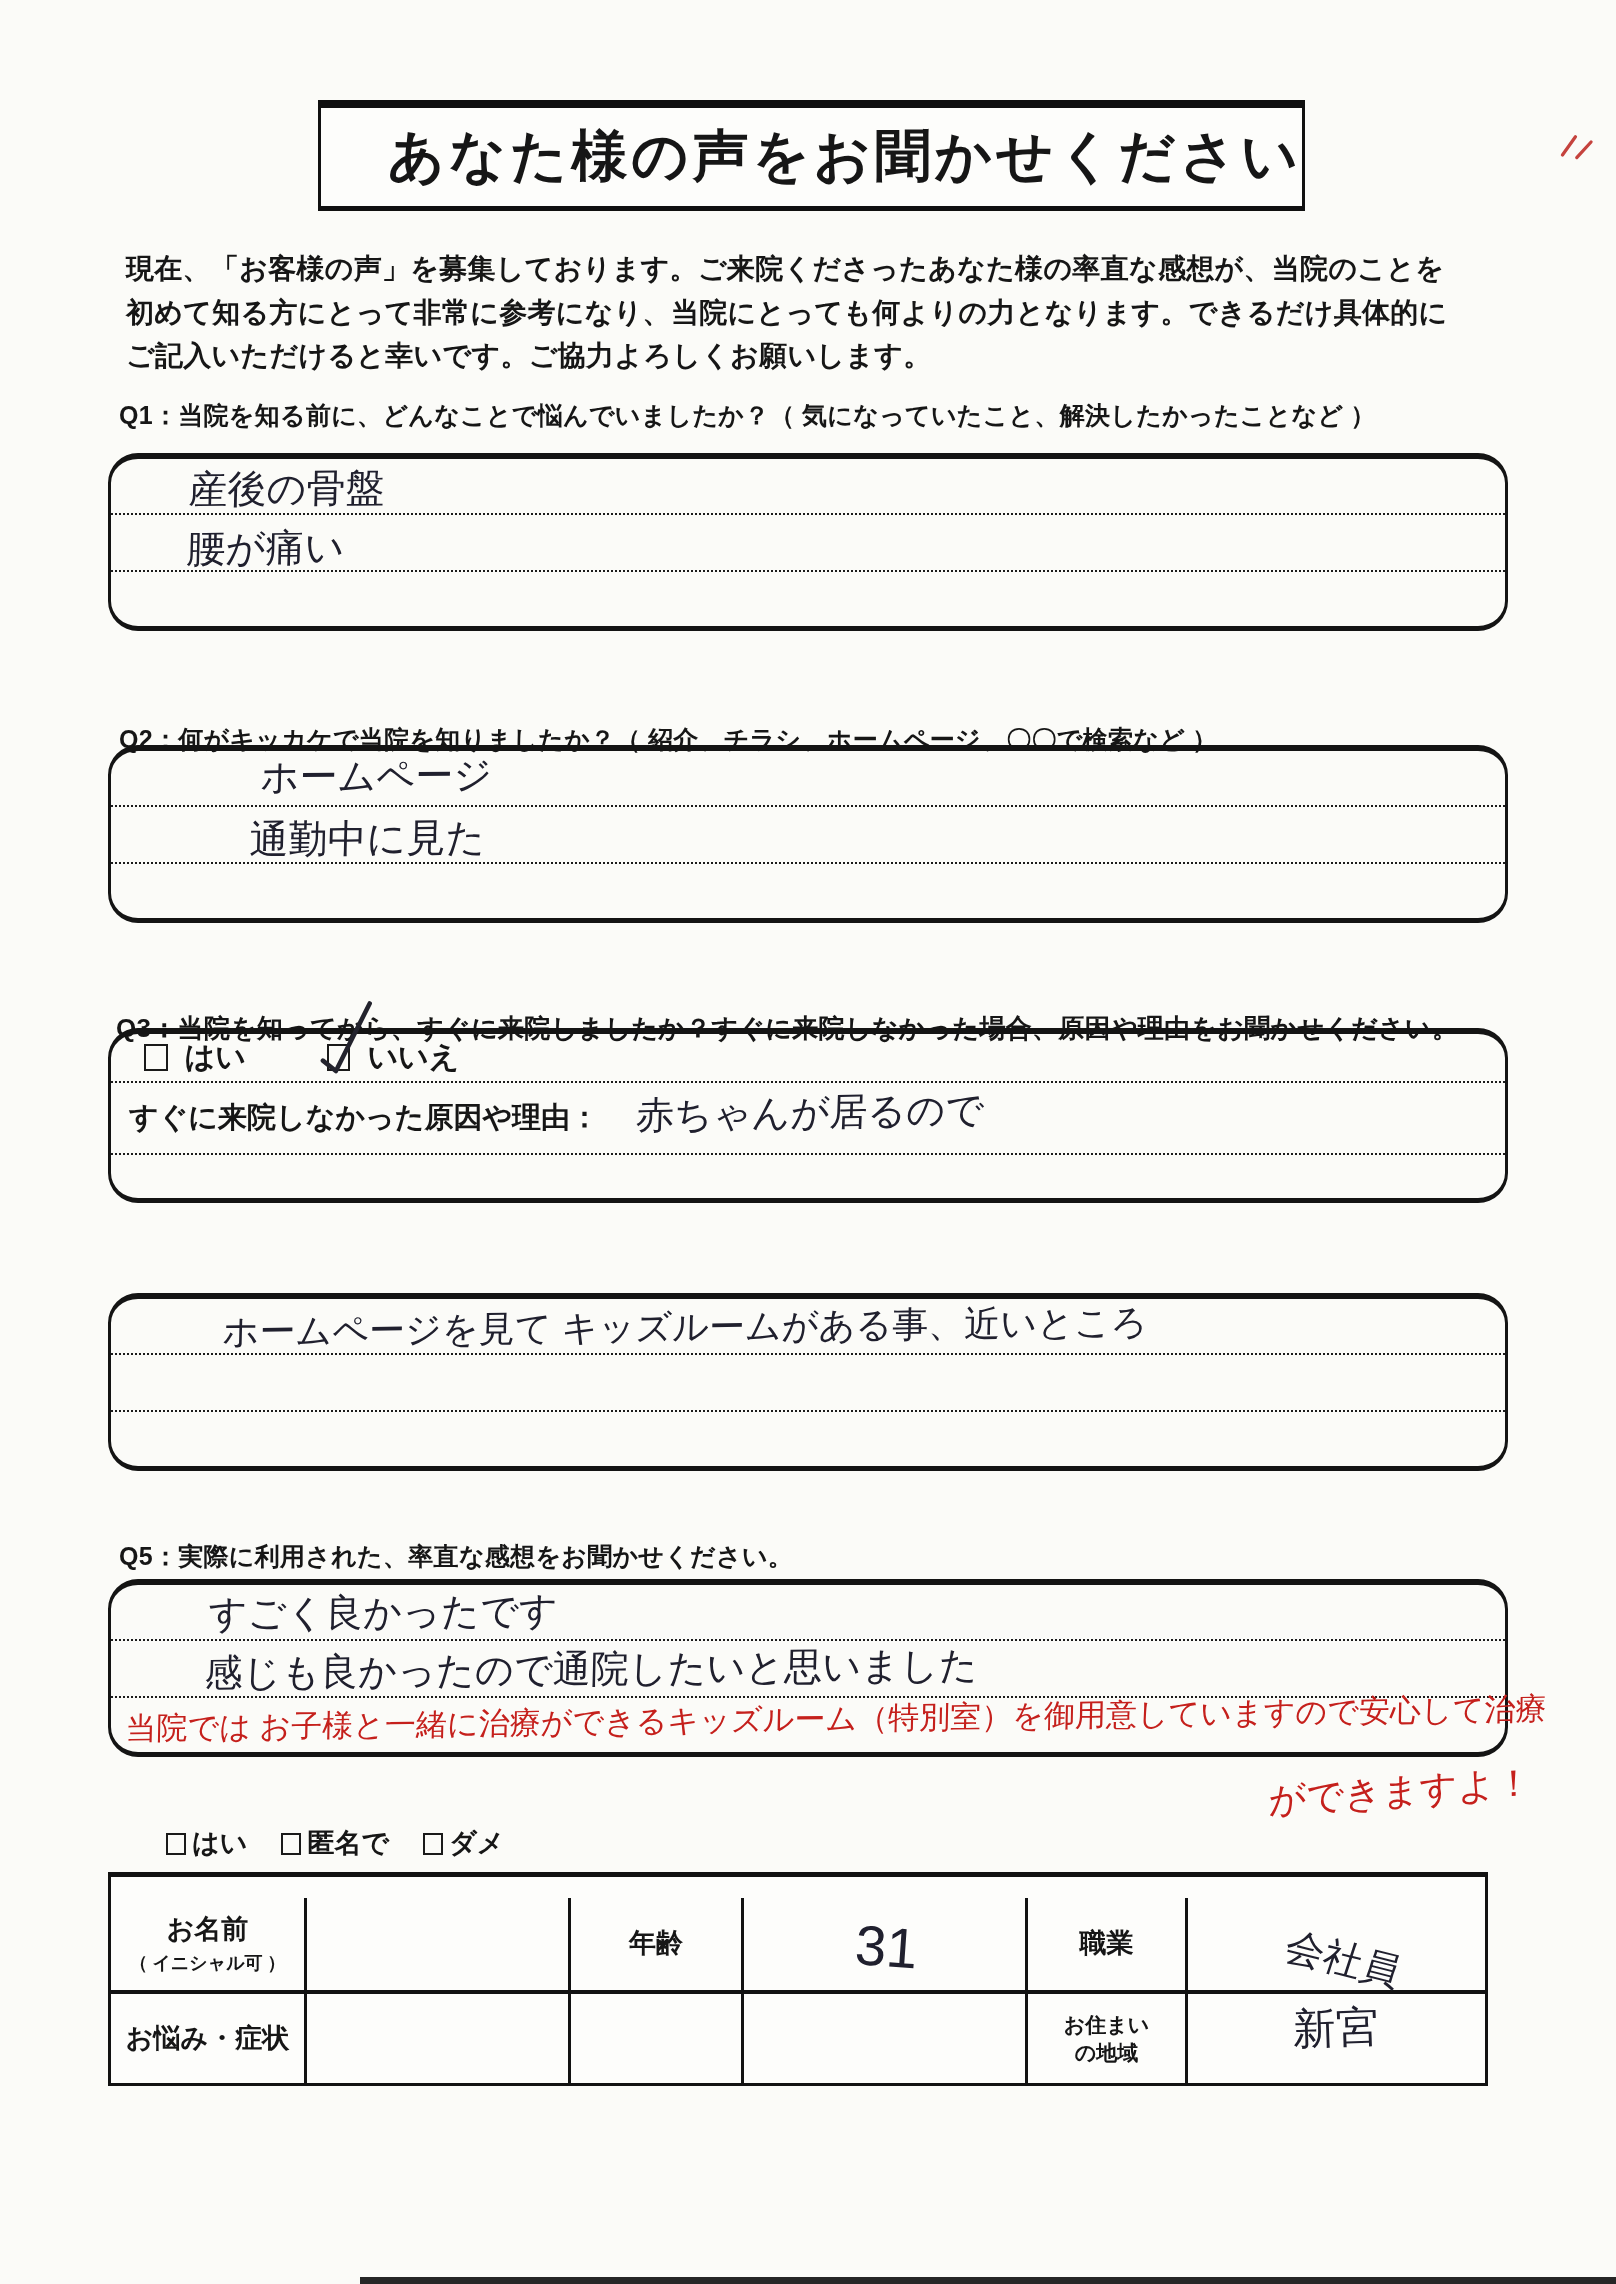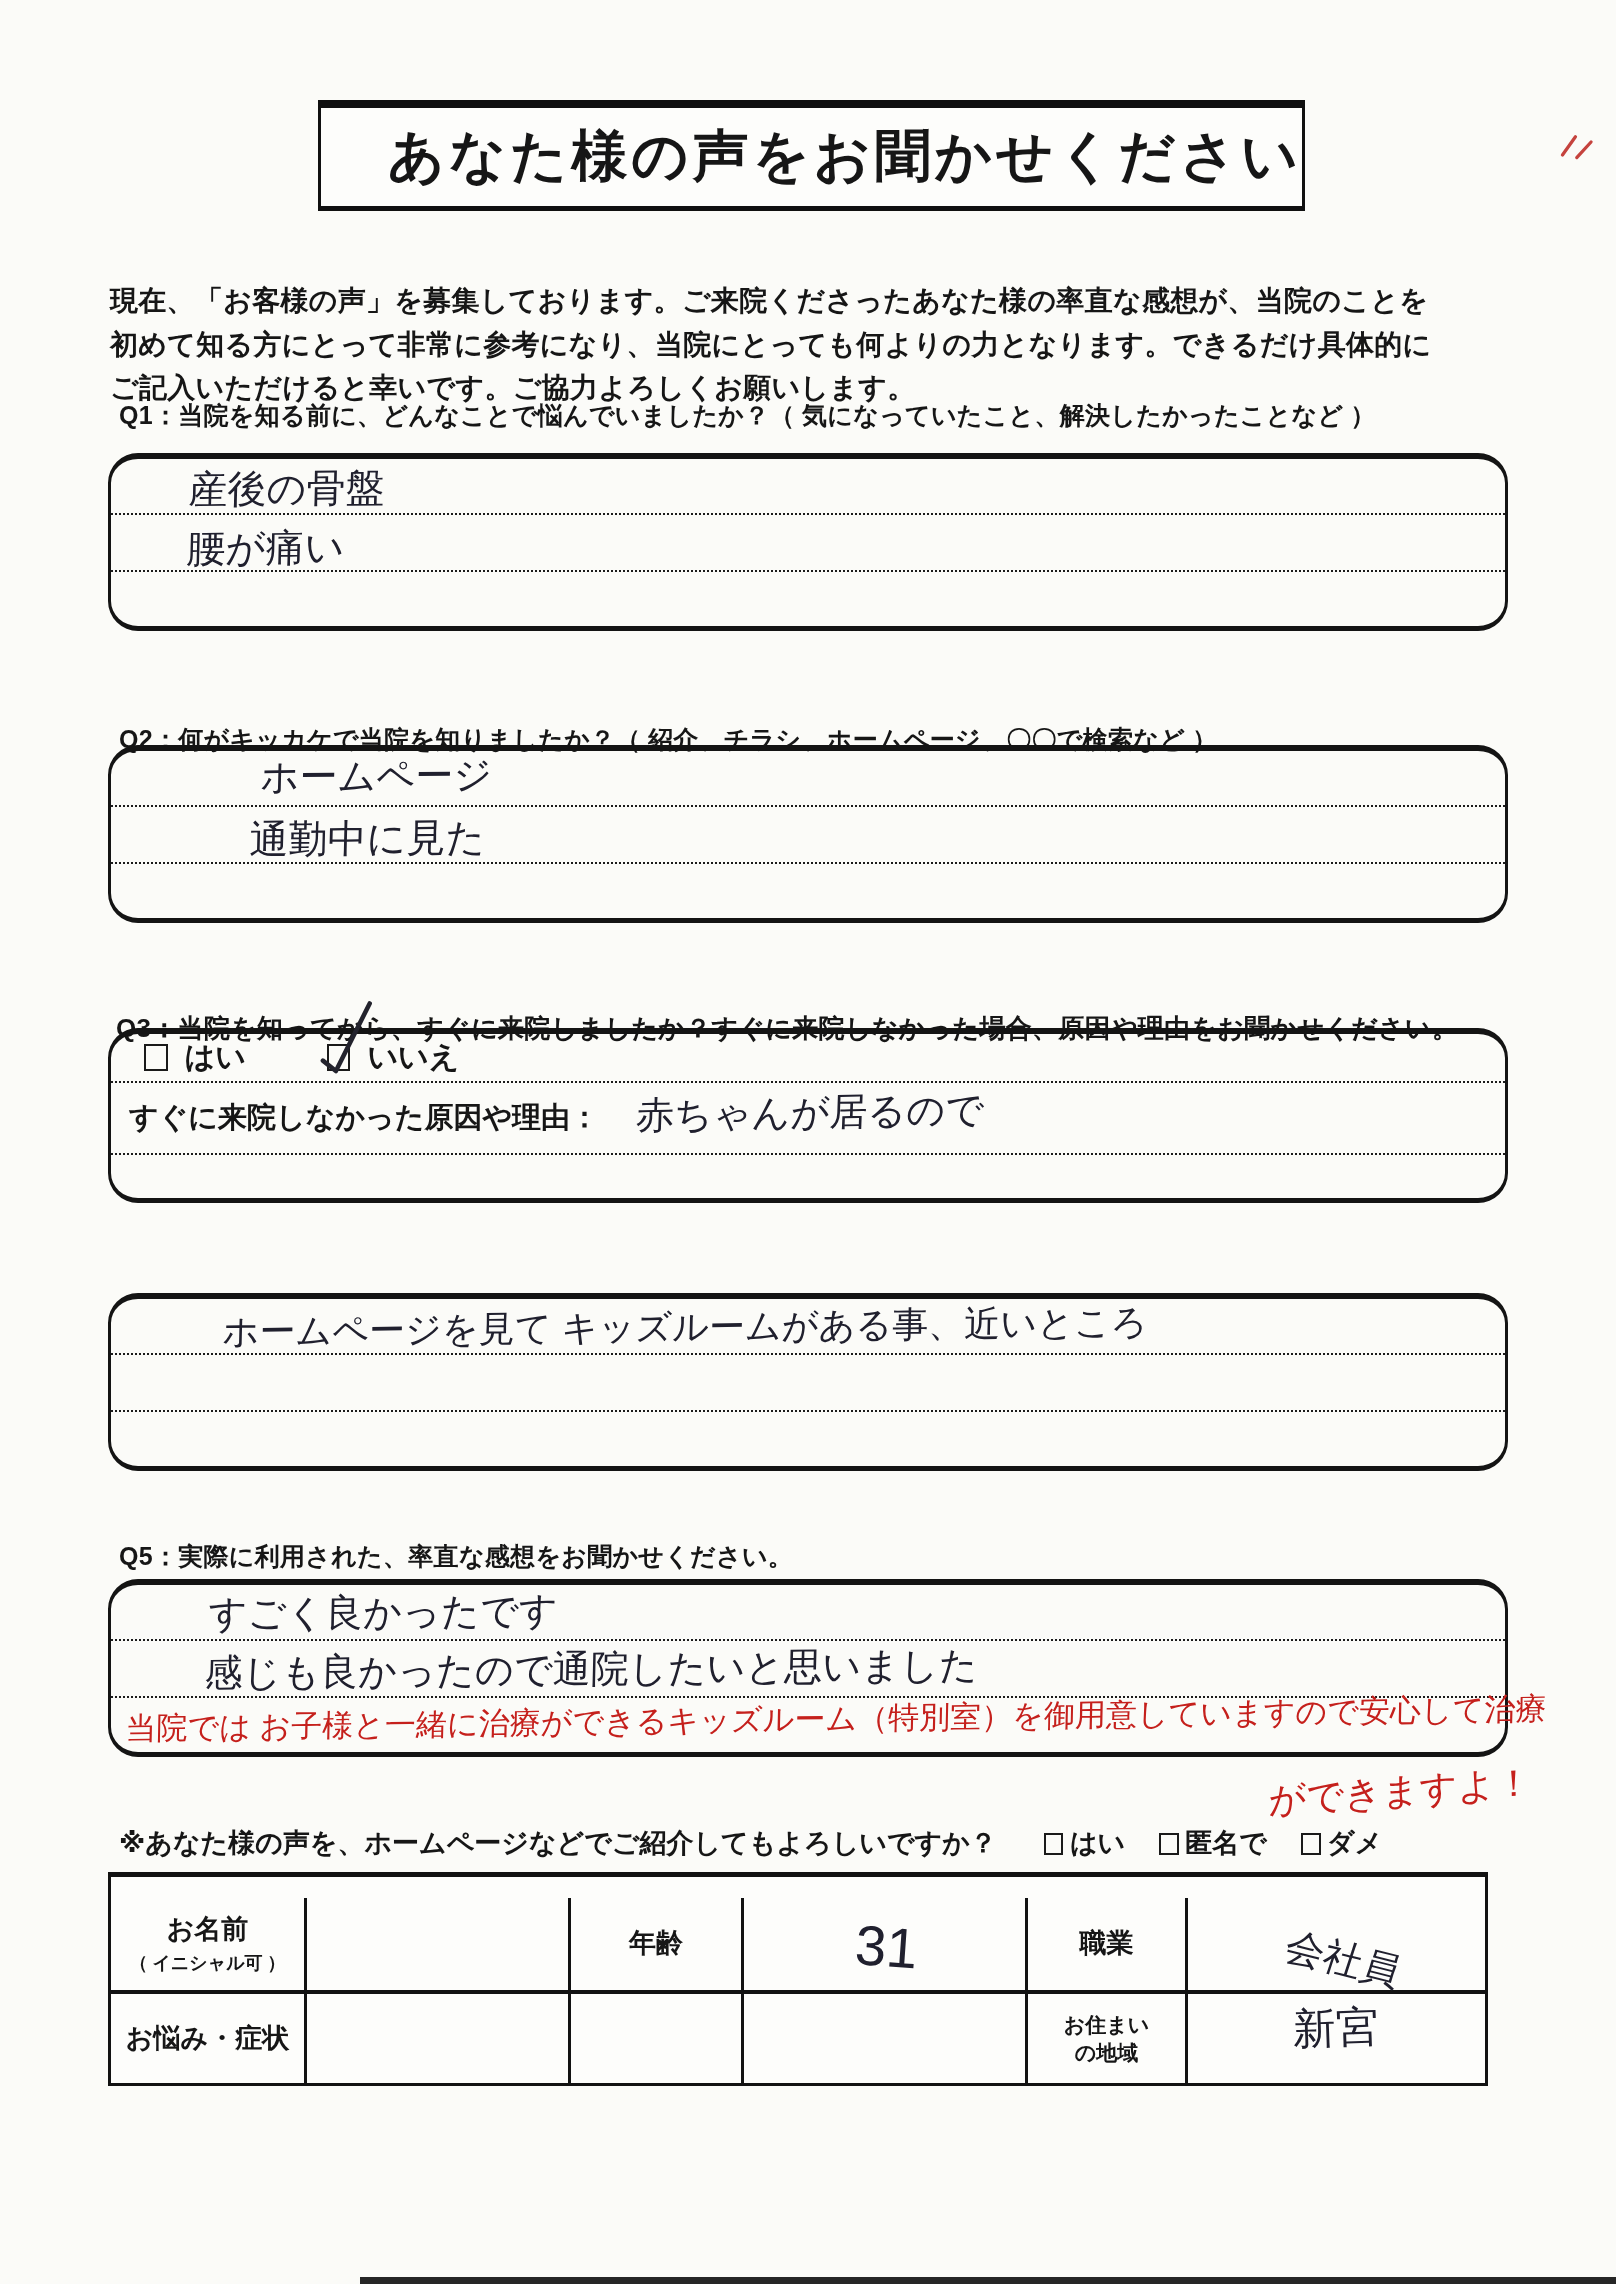--- a/index.html
+++ b/index.html
@@ -108,21 +108,21 @@
 <div class="page">
 
   <div class="abs title-box">
     <span>あなた様の声をお聞かせください</span>
   </div>
 
   <svg class="abs" style="left:1557px;top:129px;" width="46" height="39" viewBox="0 0 70 60">
     <path d="M8 40 L28 12 M30 44 L52 20" stroke="#c5433e" stroke-width="5" fill="none" stroke-linecap="round"></path>
   </svg>
 
-  <div class="abs intro" style="left:110px;top:247px;width:1354px;margin-top:32px;">現在、「お客様の声」を募集しております。ご来院くださったあなた様の率直な感想が、当院のことを
+  <div class="abs intro" style="left:126px;top:247px;width:1354px;">現在、「お客様の声」を募集しております。ご来院くださったあなた様の率直な感想が、当院のことを
 初めて知る方にとって非常に参考になり、当院にとっても何よりの力となります。できるだけ具体的に
 ご記入いただけると幸いです。ご協力よろしくお願いします。</div>
 
   <div class="abs qlabel" style="left:119px;top:399px;">Q1：当院を知る前に、どんなことで悩んでいましたか？（ 気になっていたこと、解決したかったことなど ）</div>
   <div class="abs abox" style="left:108px;top:453px;">
     <div class="arow">
       <span class="abs hw" style="left:77px;top:3.9px;font-size:39px;">産後の骨盤</span>
     </div>
     <div class="arow sep">
       <span class="abs hw" style="left:75px;top:6.5px;font-size:39px;">腰が痛い</span>
@@ -181,21 +181,20 @@
     <div class="arow sep">
       <span class="abs hw" style="left:93px;top:6.5px;font-size:38px;">感じも良かったので通院したいと思いました</span>
     </div>
     <div class="arow sep">
       <span class="abs hw-red" style="left:14.4px;top:10.4px;font-size:31px;">当院では お子様と一緒に治療ができるキッズルーム（特別室）を御用意していますので安心して治療</span>
     </div>
   </div>
   <span class="abs hw-red" style="left:1269px;top:1776px;font-size:37px;transform:rotate(-4deg) skewX(-3deg);">ができますよ！</span>
 
   <div class="abs consent" style="left:119px;top:1825px;width:1377px;">
-    <span class="consent-q">※あなた様の声を、ホームページなどでご紹介してもよろしいですか？</span>
     <span class="consent-opts">
       <span class="consent-opt"><span class="cb-small"></span><span>はい</span></span>
       <span class="consent-opt"><span class="cb-small"></span><span>匿名で</span></span>
       <span class="consent-opt"><span class="cb-small"></span><span>ダメ</span></span>
     </span>
   </div>
 
   <div class="abs info-table" style="left:108px;top:1872px;">
     <div class="tc r1">
       <span class="tlabel">お名前</span>

